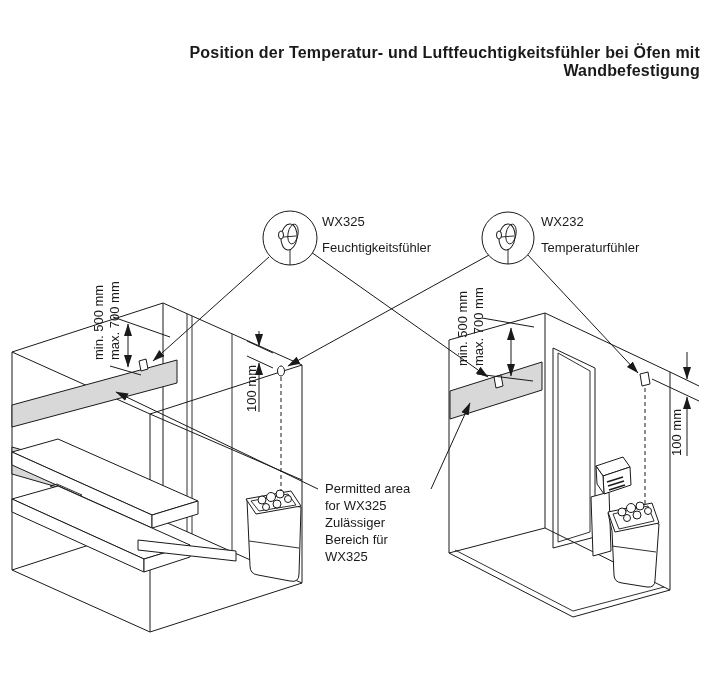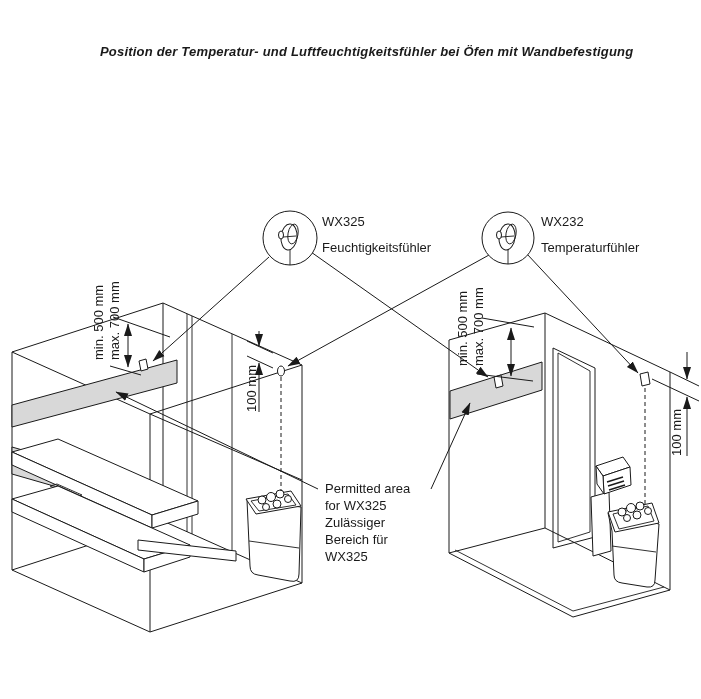--- a/index.html
+++ b/index.html
@@ -1,19 +1,19 @@
 <!DOCTYPE html>
 <html><head>
 <meta charset="utf-8">
 <style>
   html,body{margin:0;padding:0;background:#ffffff;}
   #stage{position:relative;width:701px;height:699px;background:#ffffff;overflow:hidden;
          font-family:"Liberation Sans", sans-serif;color:#1a1a1a;}
-  #title{position:absolute;left:100px;top:44px;width:600px;text-align:left;
-         font-size:13px;font-weight:bold;font-style:italic;letter-spacing:0.2px;}
+  #title{position:absolute;left:100px;top:44px;width:600px;text-align:right;
+         font-size:16px;font-weight:bold;letter-spacing:0.2px;}
   svg{position:absolute;left:0;top:0;}
   svg text{font-family:"Liberation Sans", sans-serif;font-size:13px;fill:#1a1a1a;}
   .wire{fill:none;stroke:#1a1a1a;stroke-width:1;}
   .wirethin{fill:none;stroke:#1a1a1a;stroke-width:0.9;}
   .band{fill:#d8d8d8;stroke:#1a1a1a;stroke-width:1;}
   .solid{fill:#ffffff;stroke:#1a1a1a;stroke-width:1;}
   .dash{fill:none;stroke:#1a1a1a;stroke-width:1;stroke-dasharray:4 3;}
   .dim{fill:none;stroke:#1a1a1a;stroke-width:1;}
   .vent{stroke:#1a1a1a;stroke-width:1.4;}
 </style>

